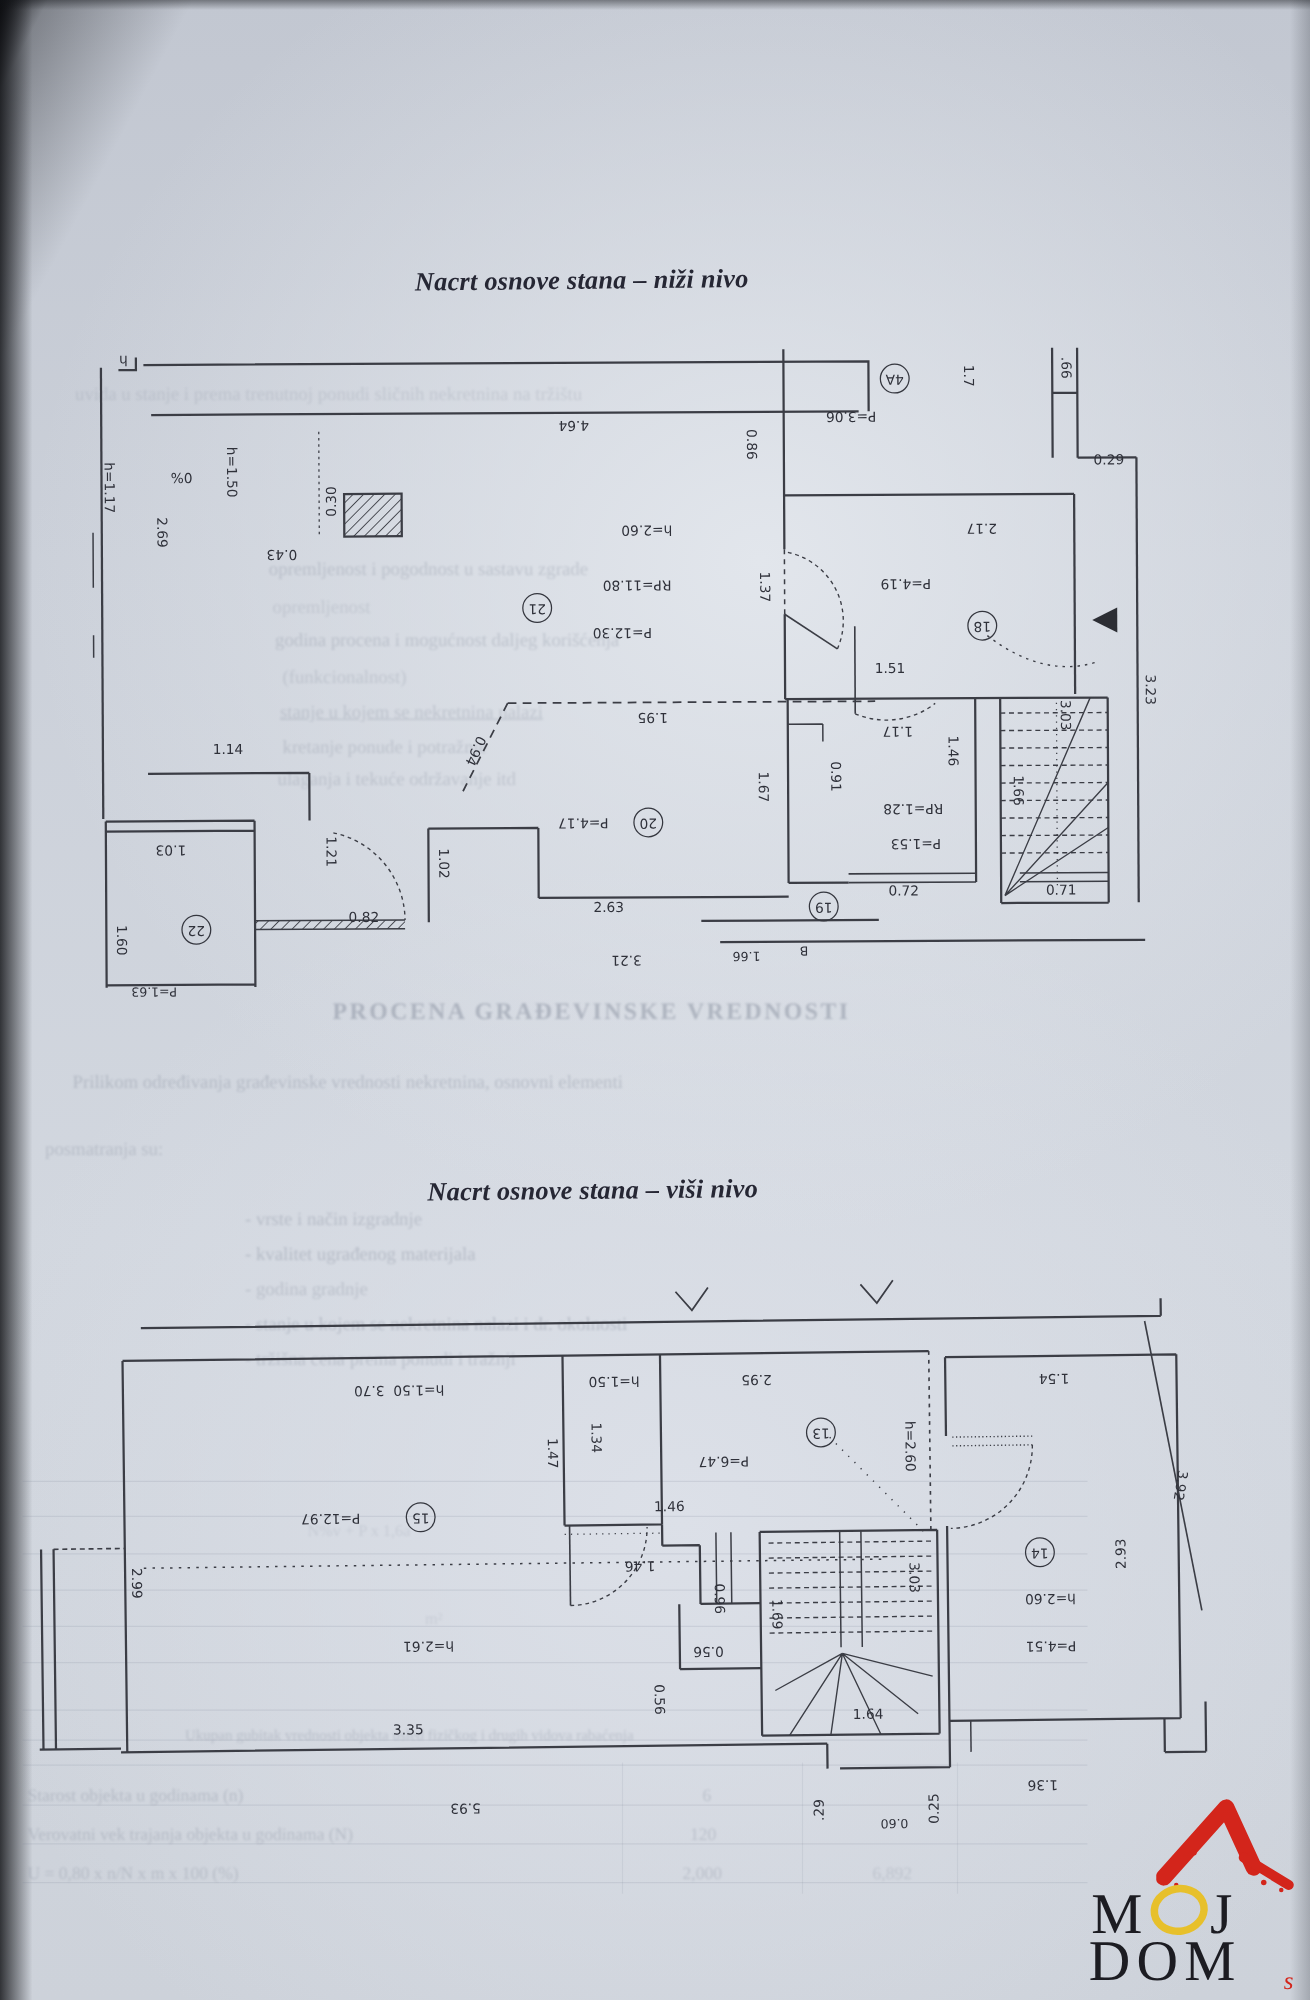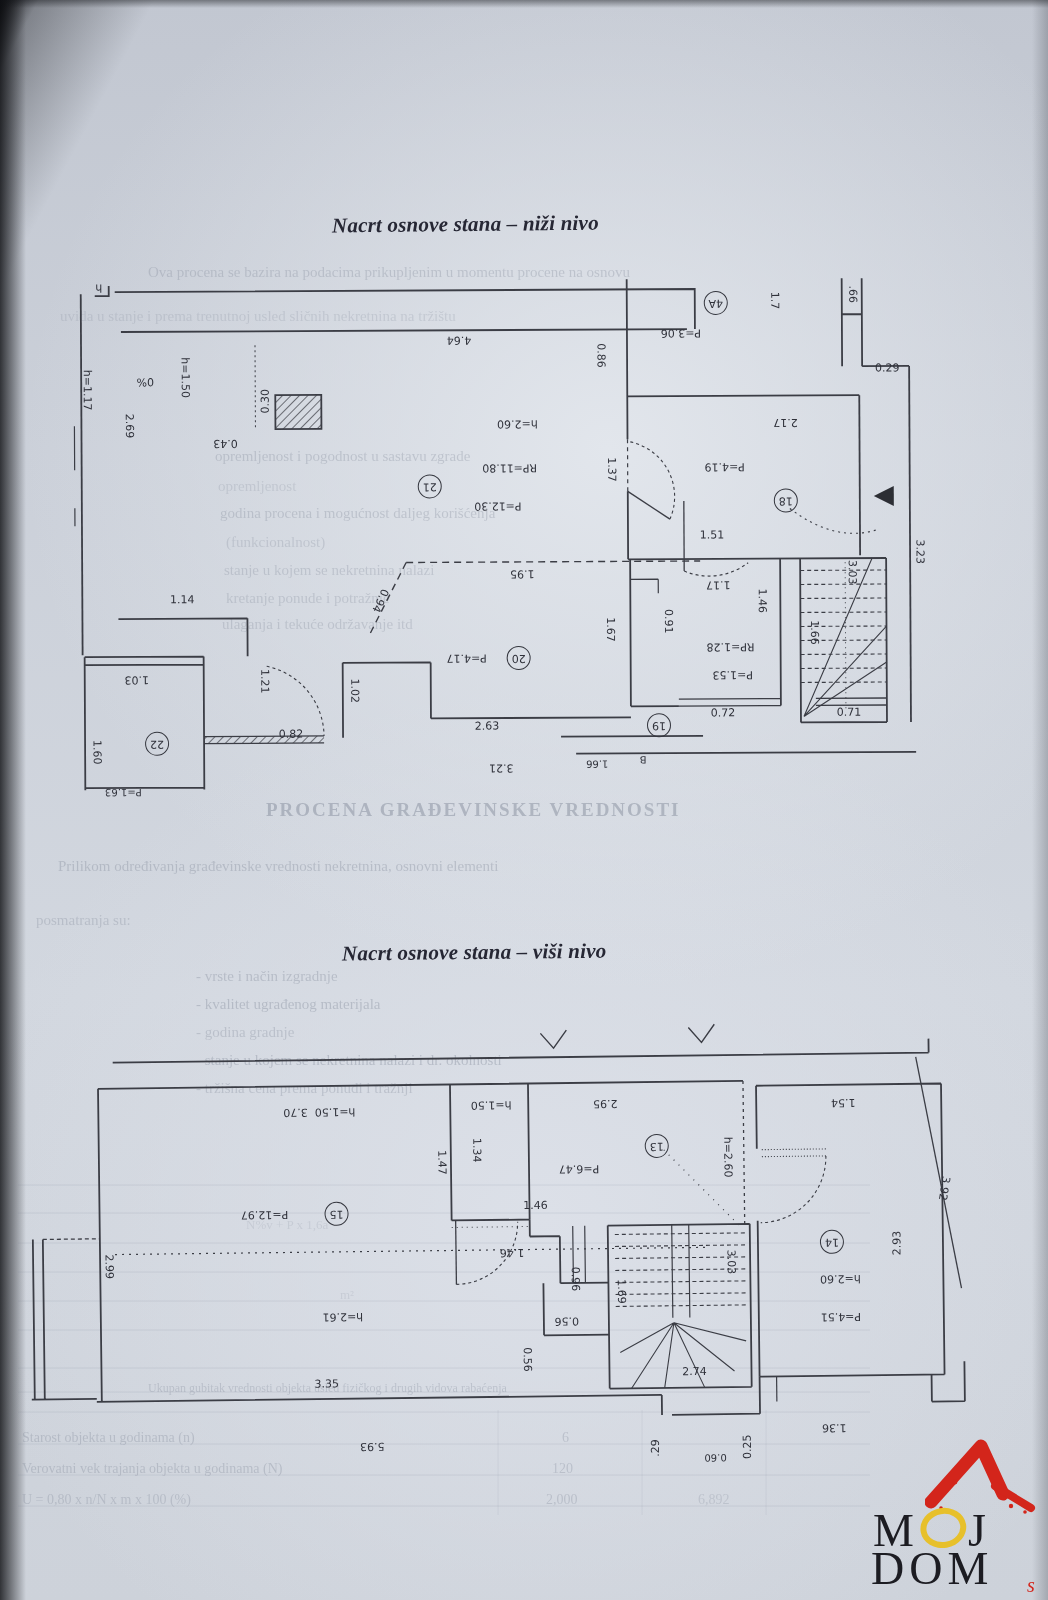--- a/index.html
+++ b/index.html
@@ -45,27 +45,26 @@
 </head>
 <body>
 
 <div class="page">
   <div class="corner-tl"></div>
   <div class="edge-left"></div>
   <div class="edge-top"></div>
   <div class="edge-right"></div>
 
   <div style="position:absolute;inset:0;z-index:1">
-      <span class="ghost" style="left: 148px; top: 264px; opacity: 0.3; font-size: 15px;">Ova procena se bazira na podacima prikupljenim u momentu procene na osnovu</span>
-      <span class="ghost" style="left: 60px; top: 308px; opacity: 0.22; font-size: 15px;">uvida u stanje i prema trenutnoj usled sličnih nekretnina na tržištu</span>
+      <span class="ghost" style="left: 60px; top: 308px; opacity: 0.22; font-size: 15px;">uvida u stanje i prema trenutnoj ponudi sličnih nekretnina na tržištu</span>
       <span class="ghost" style="left: 215px; top: 448px; opacity: 0.3; font-size: 15px;">opremljenost i pogodnost u sastavu zgrade</span>
       <span class="ghost" style="left: 218px; top: 478px; opacity: 0.22; font-size: 15px;">opremljenost</span>
       <span class="ghost" style="left: 220px; top: 505px; opacity: 0.3; font-size: 15px;">godina procena i mogućnost daljeg korišćenja</span>
       <span class="ghost" style="left: 226px; top: 534px; opacity: 0.25; font-size: 15px;">(funkcionalnost)</span>
-      <span class="ghost" style="left: 224px; top: 562px; opacity: 0.28; font-size: 15px;">stanje u kojem se nekretnina nalazi</span>
+      <span class="ghost" style="left: 224px; top: 562px; opacity: 0.28; font-size: 15px; text-decoration: underline;">stanje u kojem se nekretnina nalazi</span>
       <span class="ghost" style="left: 226px; top: 590px; opacity: 0.28; font-size: 15px;">kretanje ponude i potražnje</span>
       <span class="ghost" style="left: 222px; top: 616px; opacity: 0.28; font-size: 15px;">ulaganja i tekuće održavanje itd</span>
       <span class="ghost" style="left: 58px; top: 858px; opacity: 0.34; font-size: 15px;">Prilikom određivanja građevinske vrednosti nekretnina, osnovni elementi</span>
       <span class="ghost b" style="left: 266px; top: 800px; opacity: 0.45; font-size: 19px; letter-spacing: 2px;">PROCENA GRAĐEVINSKE VREDNOSTI</span>
       <span class="ghost" style="left: 36px; top: 912px; opacity: 0.3; font-size: 15px;">posmatranja su:</span>
       <span class="ghost" style="left: 196px; top: 968px; opacity: 0.34; font-size: 15px;">- vrste i način izgradnje</span>
       <span class="ghost" style="left: 196px; top: 996px; opacity: 0.36; font-size: 15px;">- kvalitet ugrađenog materijala</span>
       <span class="ghost" style="left: 196px; top: 1024px; opacity: 0.3; font-size: 15px;">- godina gradnje</span>
       <span class="ghost" style="left: 196px; top: 1052px; opacity: 0.36; font-size: 15px;">- stanje u kojem se nekretnina nalazi i dr. okolnosti</span>
       <span class="ghost" style="left: 196px; top: 1080px; opacity: 0.3; font-size: 15px;">- tržišna cena prema ponudi i tražnji</span>
@@ -280,21 +279,21 @@
         <span class="plabel" style="left: 882px; top: 226px; transform: translate(-50%, -50%) rotate(-90deg);">2.93</span>
         <span class="plabel circ" style="left: 817px; top: 224px; transform: translate(-50%, -50%) rotate(180deg);">14</span>
         <span class="plabel" style="left: 825px; top: 261px; transform: translate(-50%, -50%) rotate(180deg);">h=2.60</span>
         <span class="plabel" style="left: 825px; top: 299px; transform: translate(-50%, -50%) rotate(180deg);">P=4.51</span>
         <span class="plabel" style="left: 497px; top: 231px; transform: translate(-50%, -50%) rotate(180deg);">1.46</span>
         <span class="plabel" style="left: 560px; top: 258px; transform: translate(-50%, -50%) rotate(90deg);">0.96</span>
         <span class="plabel" style="left: 551px; top: 300px; transform: translate(-50%, -50%) rotate(180deg);">0.56</span>
         <span class="plabel" style="left: 511px; top: 338px; transform: translate(-50%, -50%) rotate(90deg);">0.56</span>
         <span class="plabel" style="left: 606px; top: 271px; transform: translate(-50%, -50%) rotate(90deg);">1.69</span>
         <span class="plabel" style="left: 716px; top: 243px; transform: translate(-50%, -50%) rotate(90deg);">3.03</span>
-        <span class="plabel" style="left: 678px; top: 352px; transform: translate(-50%, -50%) rotate(0deg);">2.74</span>
+        <span class="plabel" style="left: 678px; top: 352px; transform: translate(-50%, -50%) rotate(0deg);">1.64</span>
         <span class="plabel" style="left: 355px; top: 423px; transform: translate(-50%, -50%) rotate(180deg);">5.93</span>
         <span class="plabel" style="left: 638px; top: 428px; transform: translate(-50%, -50%) rotate(-90deg);">.29</span>
         <span class="plabel" style="left: 698px; top: 438px; transform: translate(-50%, -50%) rotate(180deg); font-size: 10px;">0.60</span>
         <span class="plabel" style="left: 730px; top: 428px; transform: translate(-50%, -50%) rotate(-90deg);">0.25</span>
         <span class="plabel" style="left: 817px; top: 410px; transform: translate(-50%, -50%) rotate(180deg);">1.36</span>
         <span class="plabel" style="left: 930px; top: 172px; transform: translate(-50%, -50%) rotate(100deg);">3.92</span>
       </div>
   </div>
 
   <div class="logo" style="z-index:4">

